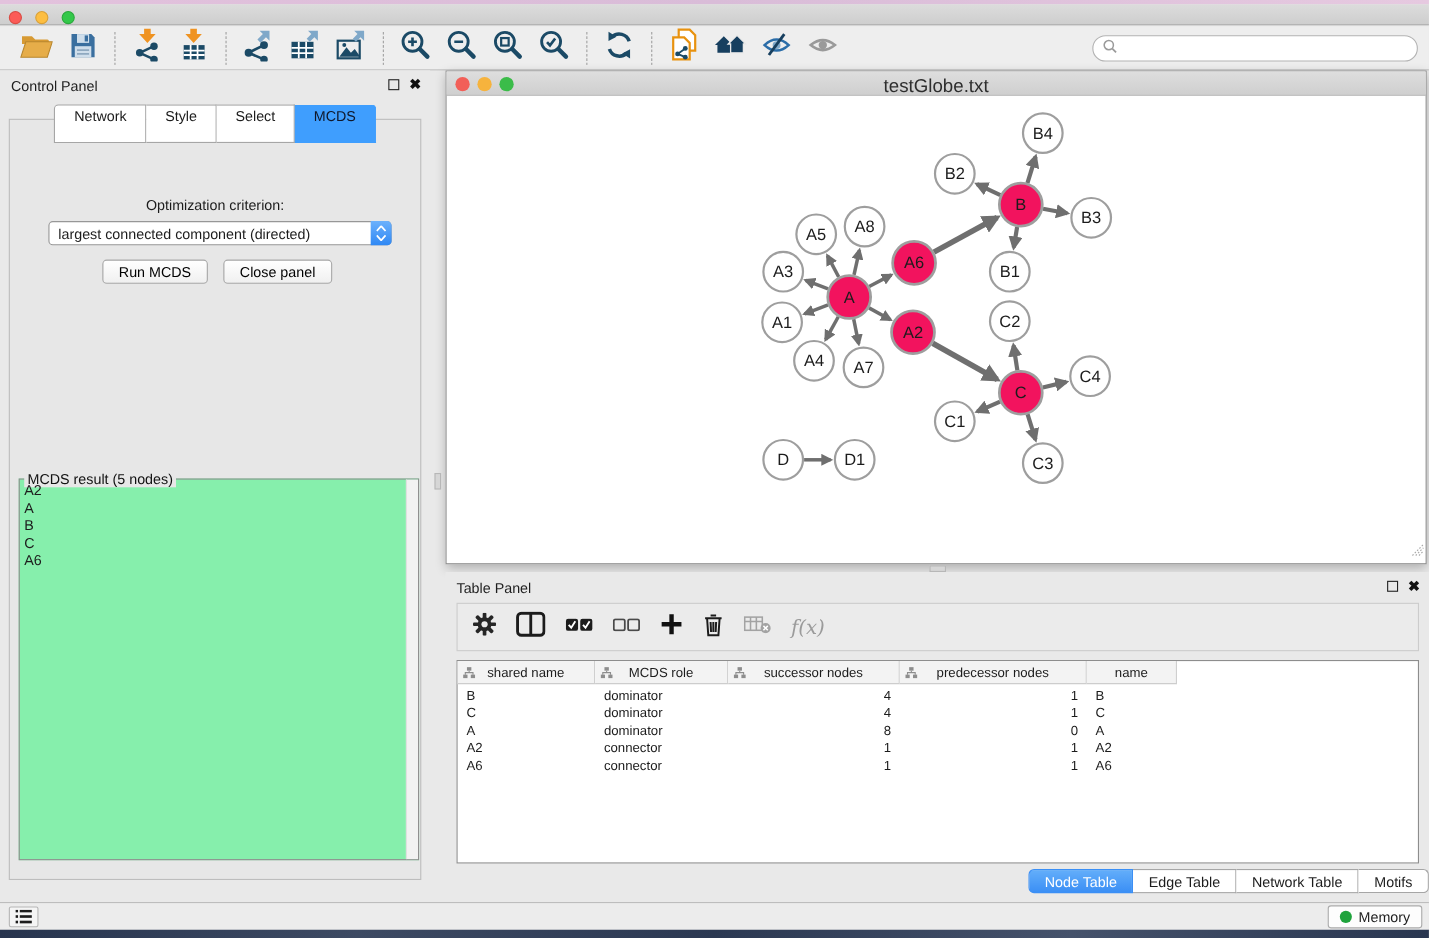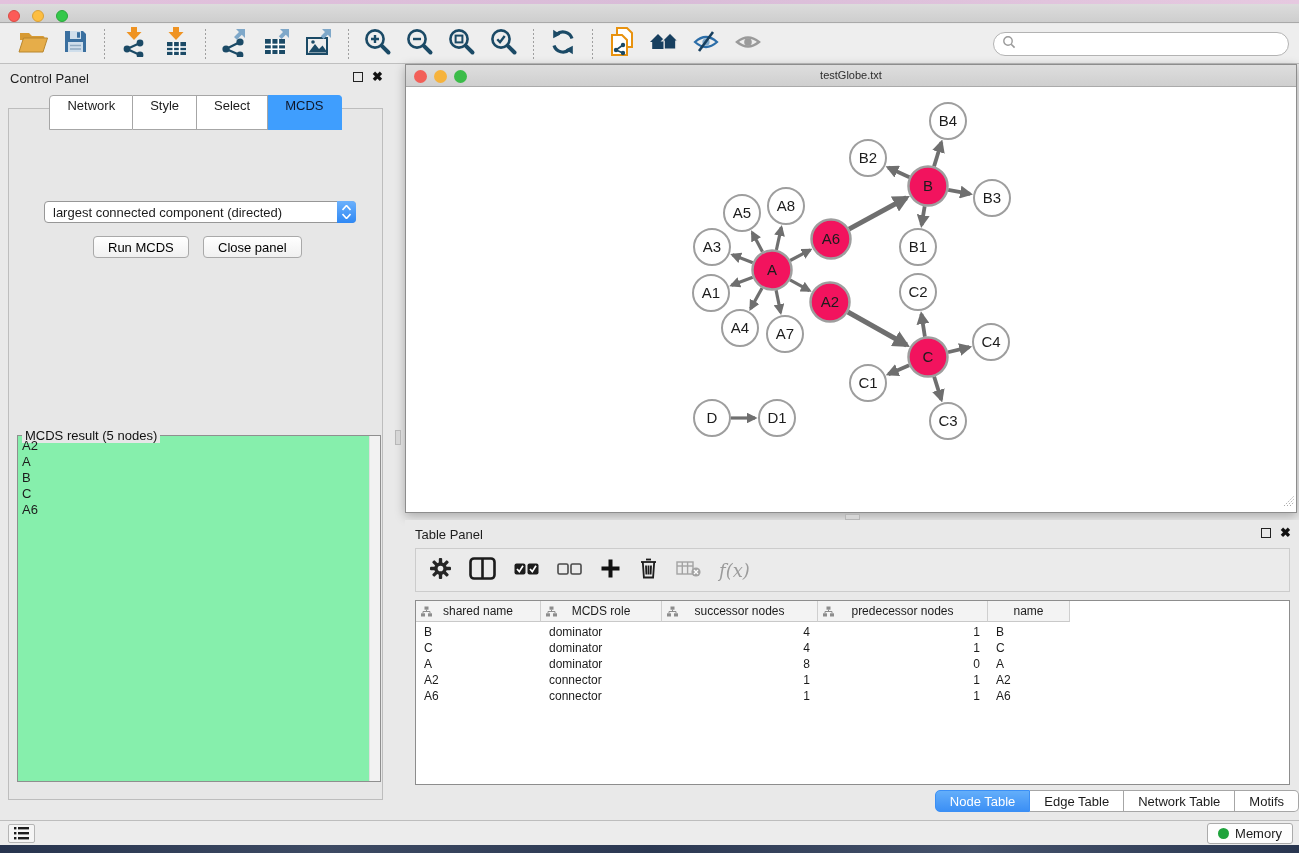--- a/index.html
+++ b/index.html
@@ -69,21 +69,21 @@
   .mcds-list { position:absolute; left:1px; top:2px; bottom:1px; right:12px; overflow:hidden; }
   .mcds-list div { font-size:13px; line-height:16px; padding-left:3px; }
   .mcds-scroll { position:absolute; right:0; top:0; bottom:0; width:11px; background:#f2f2f2;
     border-left:1px solid #e0e0e0; }
   
   .net-window { position:absolute; left:405px; top:64px; width:892px; height:449px;
     background:#fff; border:1px solid #8d8d8d; box-shadow:0 3px 10px rgba(0,0,0,0.28); }
   .net-titlebar { position:absolute; left:0; top:0; right:0; height:22px;
     background:linear-gradient(#dedede,#cfcfcf); border-bottom:1px solid #aaa; }
   .net-titlebar .title { position:absolute; left:0; right:0; top:4px; text-align:center;
-    font-size:11px; color:#2e2e2e; }
+    font-size:17px; color:#2e2e2e; }
   .ntl { position:absolute; top:5px; width:13px; height:13px; border-radius:50%; }
   .ntl.red    { left:8px;  background:#f25f58; }
   .ntl.yellow { left:28px; background:#f6b33d; }
   .ntl.green  { left:48px; background:#3bbc49; }
   .net-canvas { position:absolute; left:0; top:22px; }
   .resize-grip { position:absolute; right:1px; bottom:1px; }
   
   .vdiv-handle { position:absolute; left:395px; top:430px; width:6px; height:15px;
     background:#d6d6d6; border:1px solid #b7b7b7; }
   .hdiv-handle { position:absolute; left:845px; top:514px; width:15px; height:6px;
@@ -287,20 +287,21 @@
     <span class="float-ico"></span>
     <span class="close-ico">✖</span>
   </div>
   <div class="cp-tabs">
     <span class="cp-tab">Network</span>
     <span class="cp-tab">Style</span>
     <span class="cp-tab">Select</span>
     <span class="cp-tab active">MCDS</span>
   </div>
   <div class="cp-box">
+    <div class="opt-label">Optimization criterion:</div>
     <div class="criterion">
       <span class="val">largest connected component (directed)</span>
       <span class="stepper">
         <svg width="9" height="6" viewBox="0 0 9 6">
             <path d="M0.5 5 L4.5 0.5 L8.5 5" fill="none" stroke="#fff" stroke-width="1.6"></path>
           </svg>
         <svg width="9" height="6" viewBox="0 0 9 6">
             <path d="M0.5 1 L4.5 5.5 L8.5 1" fill="none" stroke="#fff" stroke-width="1.6"></path>
           </svg>
       </span>

